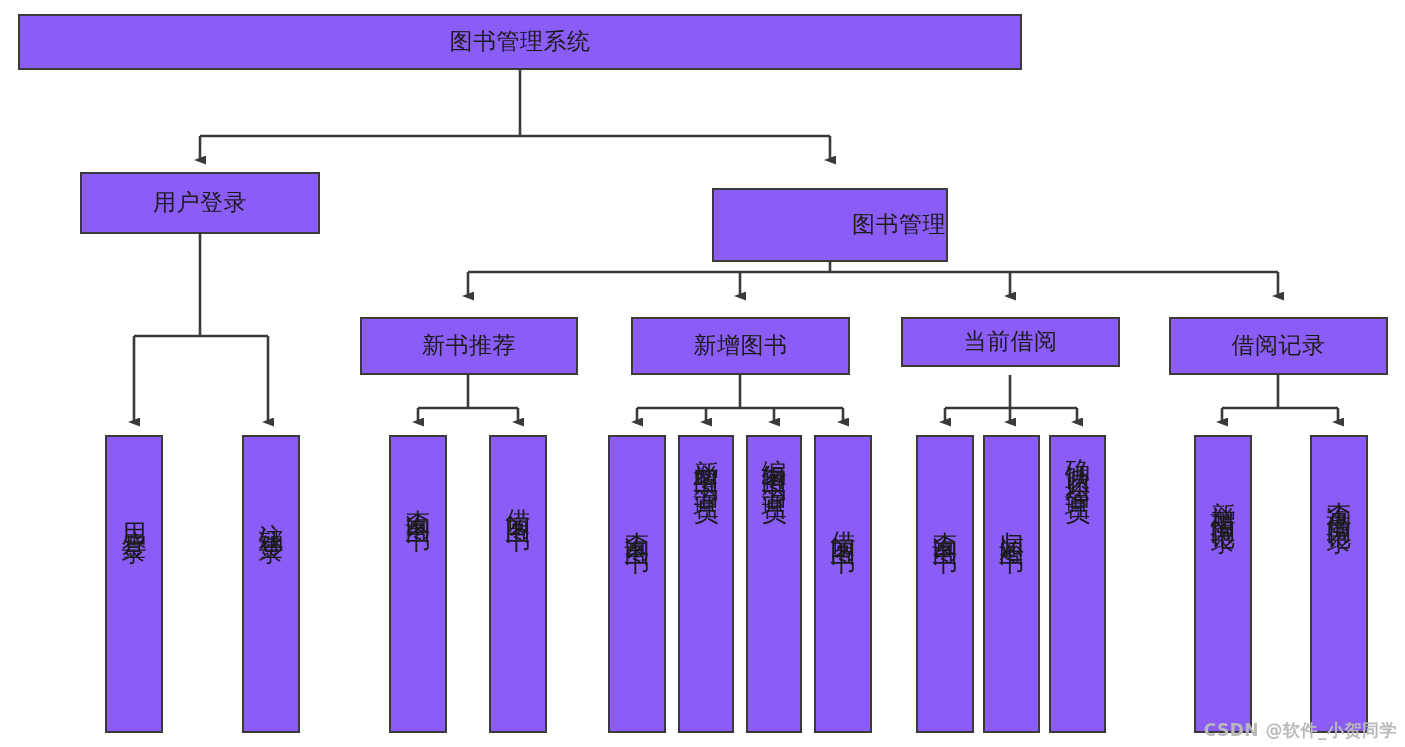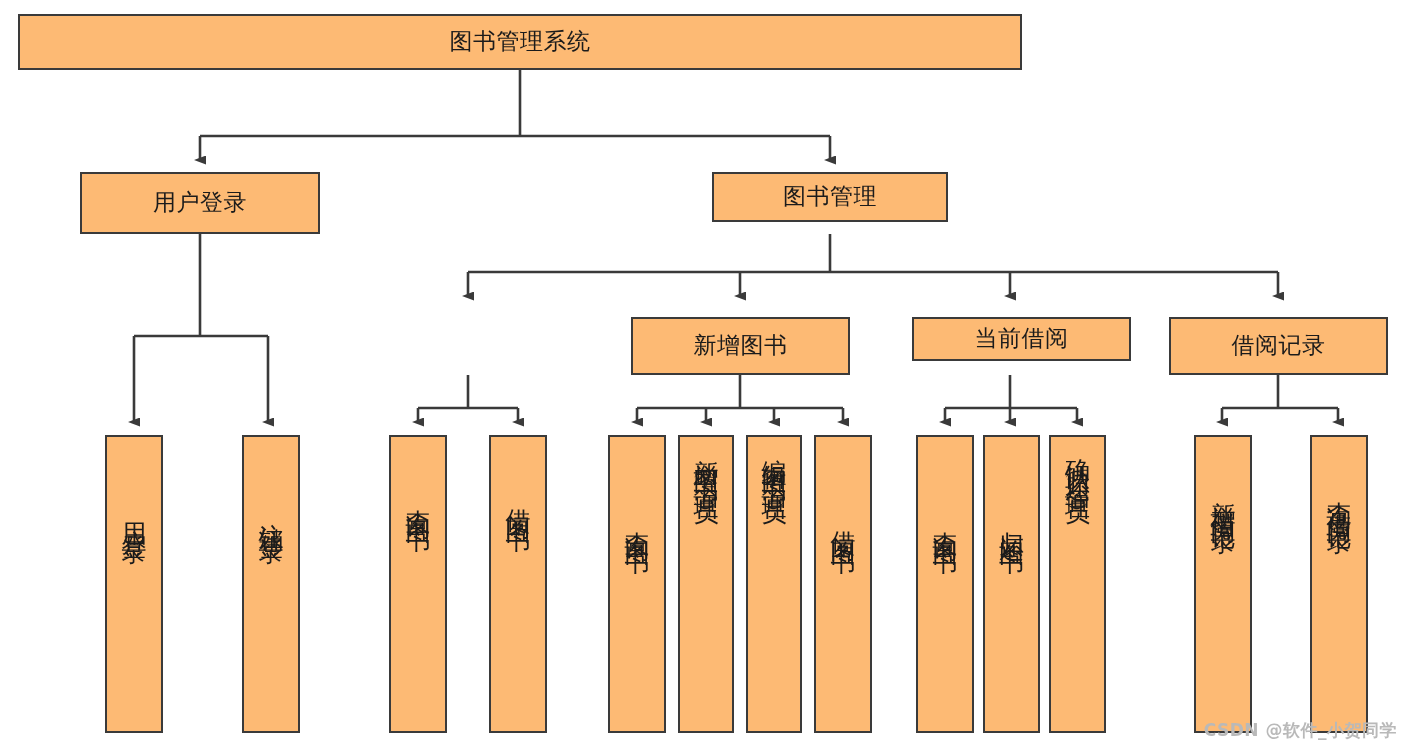--- a/index.html
+++ b/index.html
@@ -21,21 +21,21 @@
     position: absolute;
     left: 0;
     top: 0;
     width: 1405px;
     height: 747px;
     pointer-events: none;
   }
   .node {
     position: absolute;
     box-sizing: border-box;
-    background: #fdba74;
+    background: #8b5cf6;
     border: 2.5px solid #3a3a3a;
     display: flex;
     align-items: center;
     justify-content: center;
     overflow: hidden;
   }
   .node .label {
     color: #1b1b1b;
     text-align: center;
     line-height: 1.18;
@@ -140,30 +140,33 @@
   </svg>
 
   <div class="node horizontal" style="left:18px; top:14px; width:1004px; height:56px;">
     <span class="label">图书管理系统</span>
   </div>
 
   <div class="node horizontal" style="left:80px; top:172px; width:240px; height:62px;">
     <span class="label">用户登录</span>
   </div>
 
-  <div class="node horizontal" style="left:712px; top:172px; width:236px; height:50px;">
+  <div class="node horizontal" style="left:712px; top:188px; width:236px; height:74px;justify-content:flex-end;">
     <span class="label">图书管理</span>
   </div>
 
+  <div class="node horizontal" style="left:360px; top:317px; width:218px; height:58px;">
+    <span class="label">新书推荐</span>
+  </div>
 
   <div class="node horizontal" style="left:631px; top:317px; width:219px; height:58px;">
     <span class="label">新增图书</span>
   </div>
 
-  <div class="node horizontal" style="left:901px; top:317px; width:219px; height:44px;margin-left:11px;">
+  <div class="node horizontal" style="left:901px; top:317px; width:219px; height:50px;">
     <span class="label">当前借阅</span>
   </div>
 
   <div class="node horizontal" style="left:1169px; top:317px; width:219px; height:58px;">
     <span class="label">借阅记录</span>
   </div>
 
   <div class="node vertical v-mid" style="left:105px; top:435px; width:58px; height:298px;">
     <span class="label">用户登录</span>
   </div>

